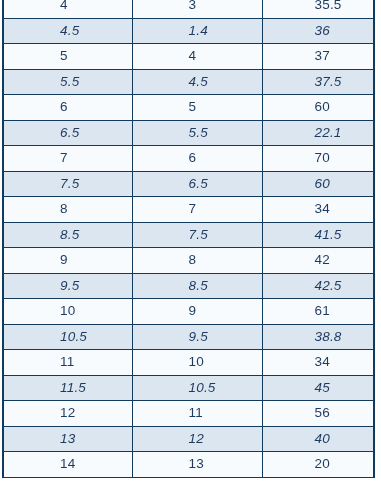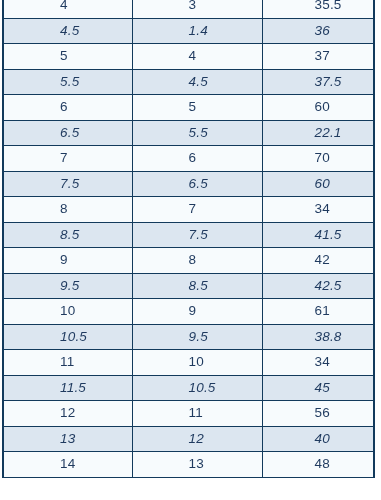--- a/index.html
+++ b/index.html
@@ -168,18 +168,18 @@
             <td class="col-3">56</td>
           </tr>
           <tr class="row-shaded">
             <td class="col-1">13</td>
             <td class="col-2">12</td>
             <td class="col-3">40</td>
           </tr>
           <tr class="row-plain">
             <td class="col-1">14</td>
             <td class="col-2">13</td>
-            <td class="col-3">48</td>
+            <td class="col-3">20</td>
           </tr>
         </tbody>
     </table>
   </div>
 </div>
 
 </body></html>

